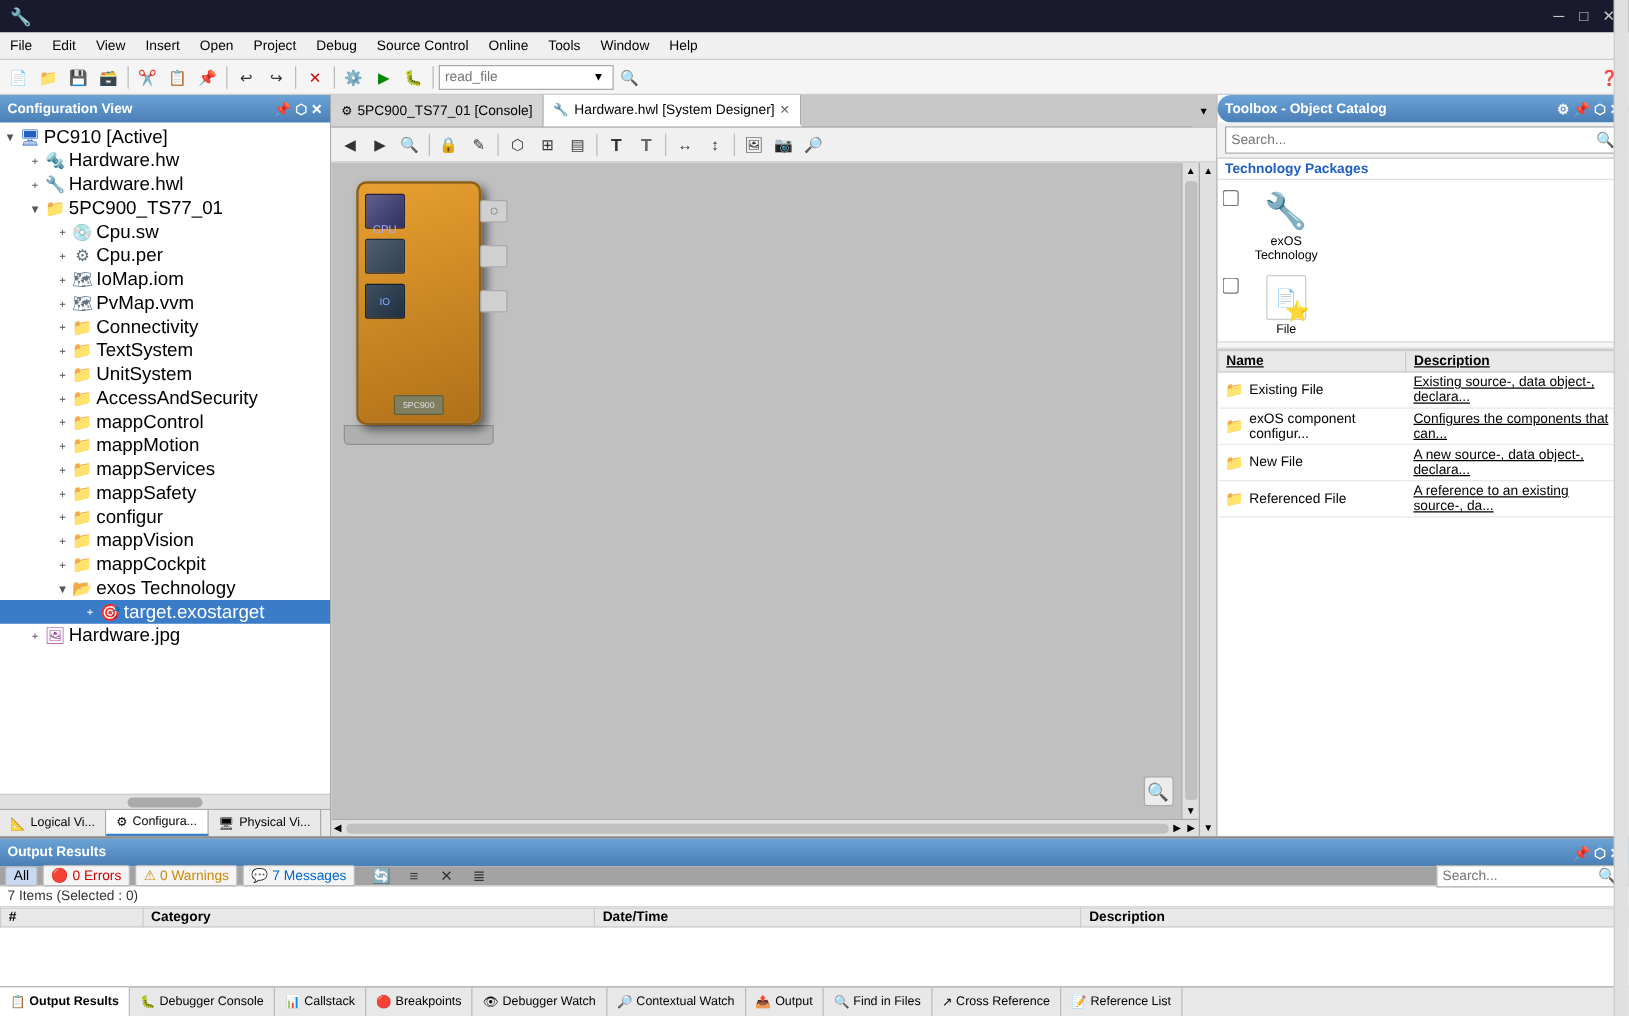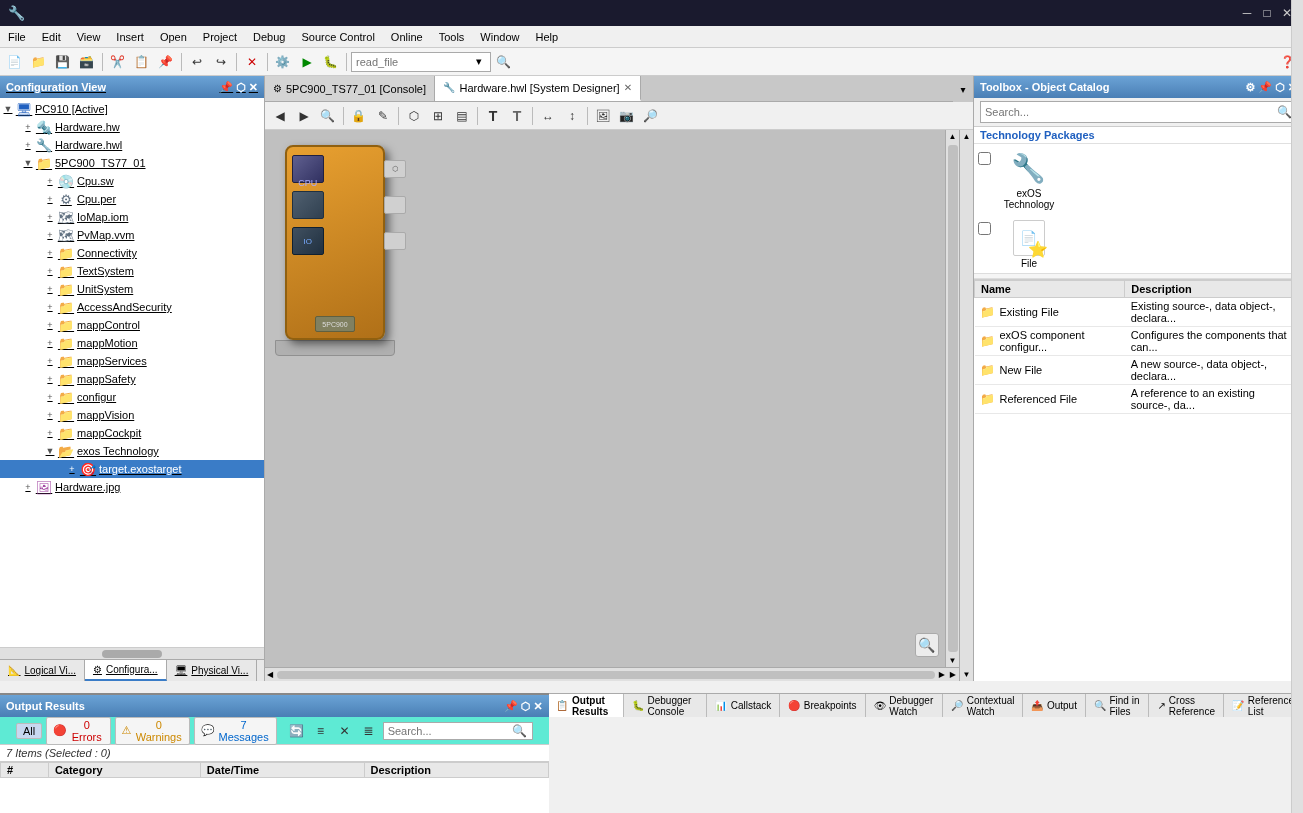--- a/index.html
+++ b/index.html
@@ -67,21 +67,20 @@
 
     
     #left-panel {
       width: 265px;
       display: flex;
       flex-direction: column;
       border-right: 1px solid #aaa;
       background: #fff;
       min-width: 265px;
       max-width: 265px;
-      text-decoration: underline;
     }
     #left-panel-header {
       background: linear-gradient(to bottom, #6ba3d6, #4a7fb5);
       color: white;
       height: 22px;
       display: flex;
       align-items: center;
       justify-content: space-between;
       padding: 0 6px;
       font-size: 11px;
@@ -118,21 +117,21 @@
       display: inline-flex; align-items: center; justify-content: center;
       font-size: 9px; color: #555; margin-right: 2px; flex-shrink: 0;
     }
     .tree-item.selected .expander { color: white; }
     .tree-icon {
       width: 16px; height: 16px;
       display: inline-flex; align-items: center; justify-content: center;
       margin-right: 3px; flex-shrink: 0;
       font-size: 13px;
     }
-    .tree-label { font-size: 11px; }
+    .tree-label { font-size: 15px; }
 
     
     .icon-folder { color: #f0a030; }
     .icon-folder-open { color: #e09000; }
     .icon-hw { color: #c05020; }
     .icon-sw { color: #208040; }
     .icon-gear { color: #607080; }
     .icon-image { color: #a040a0; }
     .icon-blue { color: #2060c0; }
 
@@ -206,20 +205,21 @@
     #right-panel-header {
       background: linear-gradient(to bottom, #6ba3d6, #4a7fb5);
       color: white;
       height: 22px;
       display: flex;
       align-items: center;
       justify-content: space-between;
       padding: 0 6px;
       font-size: 11px;
       font-weight: bold;
+      border-radius: 11px;
     }
     #right-panel-header .panel-controls { display: flex; gap: 3px; }
 
     #tech-packages-label {
       padding: 2px 6px;
       font-size: 11px; font-weight: bold;
       color: #2060c0;
       border-bottom: 1px solid #e0e0e0;
     }
     .toolbox-checkbox { margin: 4px 4px 0 0; }
@@ -249,44 +249,43 @@
       font-weight: bold;
     }
     #catalog-table table tbody td {
       border-bottom: 1px solid #e8e8e8;
       padding: 2px 6px;
     }
 
     
     #bottom-section {
       display: flex;
-      flex-direction: row;
-      margin-top: 12px;
+      flex-direction: column;
     }
 
     
     #output-panel {
       height: 120px;
       border-top: 2px solid #888;
       background: #fff;
       display: flex;
       flex-direction: column;
     }
     #output-panel-header {
       background: linear-gradient(to bottom, #6ba3d6, #4a7fb5);
       color: white;
       height: 22px;
       display: flex; align-items: center; justify-content: space-between;
       padding: 0 6px; font-size: 11px; font-weight: bold;
     }
     #output-toolbar {
-      height: 28px;
-      background: #5eead4;
+      height: 16px;
+      background: #a3a3a3;
       border-bottom: 1px solid #ccc;
-      display: flex; align-items: center; padding: 0 16px; gap: 4px;
+      display: flex; align-items: center; padding: 0 4px; gap: 4px;
     }
     .output-btn {
       display: inline-flex; align-items: center; gap: 3px;
       padding: 1px 6px; border: 1px solid #bbb; background: #f5f5f5;
       border-radius: 2px; font-size: 11px; cursor: pointer;
     }
     .output-btn.active { background: #c8d8f0; }
     .output-btn.errors { color: #cc0000; }
     .output-btn.warnings { color: #cc8800; }
     .output-btn.messages { color: #0066cc; }
@@ -337,21 +336,20 @@
       padding: 0 8px;
       font-size: 10px;
       justify-content: space-between;
     }
 
     #output-info {
       padding: 2px 6px;
       font-size: 11px;
       color: #333;
       border-bottom: 1px solid #ccc;
-      font-style: italic;
     }
   </style>
 </head>
 <body>
 
 <div id="title-bar">
   <div class="title-left">
     <span style="font-size:14px;">🔧</span>
   </div>
   <div class="title-controls">
@@ -727,21 +725,21 @@
               </div>
             </div>
             <span style="font-size:10px; text-align:center;">File</span>
           </div>
         </div>
       </div>
 
       <div style="display:flex; padding:2px 6px; background:#f5f5f5; border-bottom:1px solid #ddd; border-top:1px solid #ddd; font-size:11px;">
       </div>
 
-      <div id="catalog-table" style="flex:1; overflow:auto; border-top:1px solid #ccc;">
+      <div id="catalog-table" style="flex:1; overflow:auto; border-top:1px solid #ccc;text-decoration:underline;">
         <table>
           <thead>
             <tr>
               <th>Name</th>
               <th>Description</th>
             </tr>
           </thead>
           <tbody>
             <tr class="list-item">
               <td>

